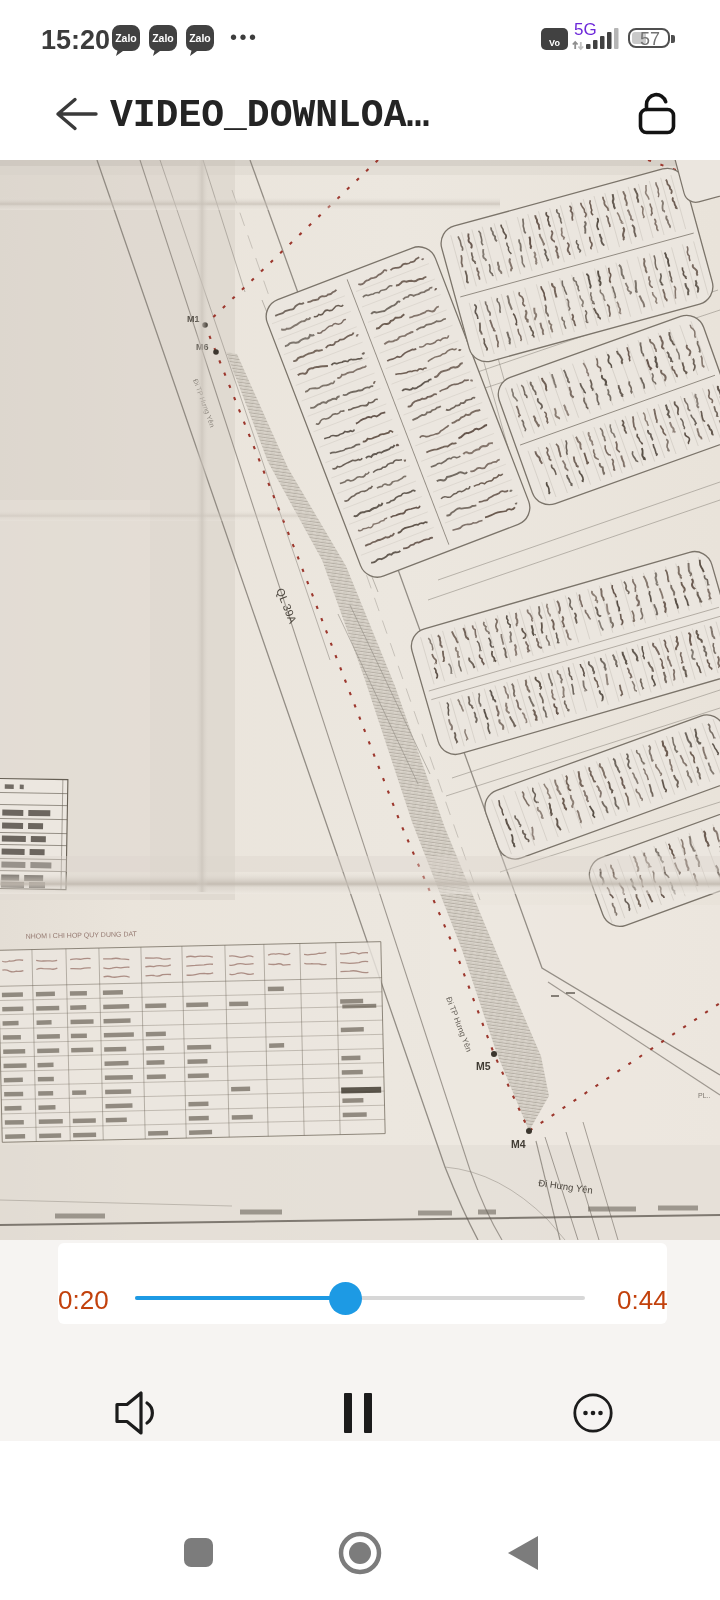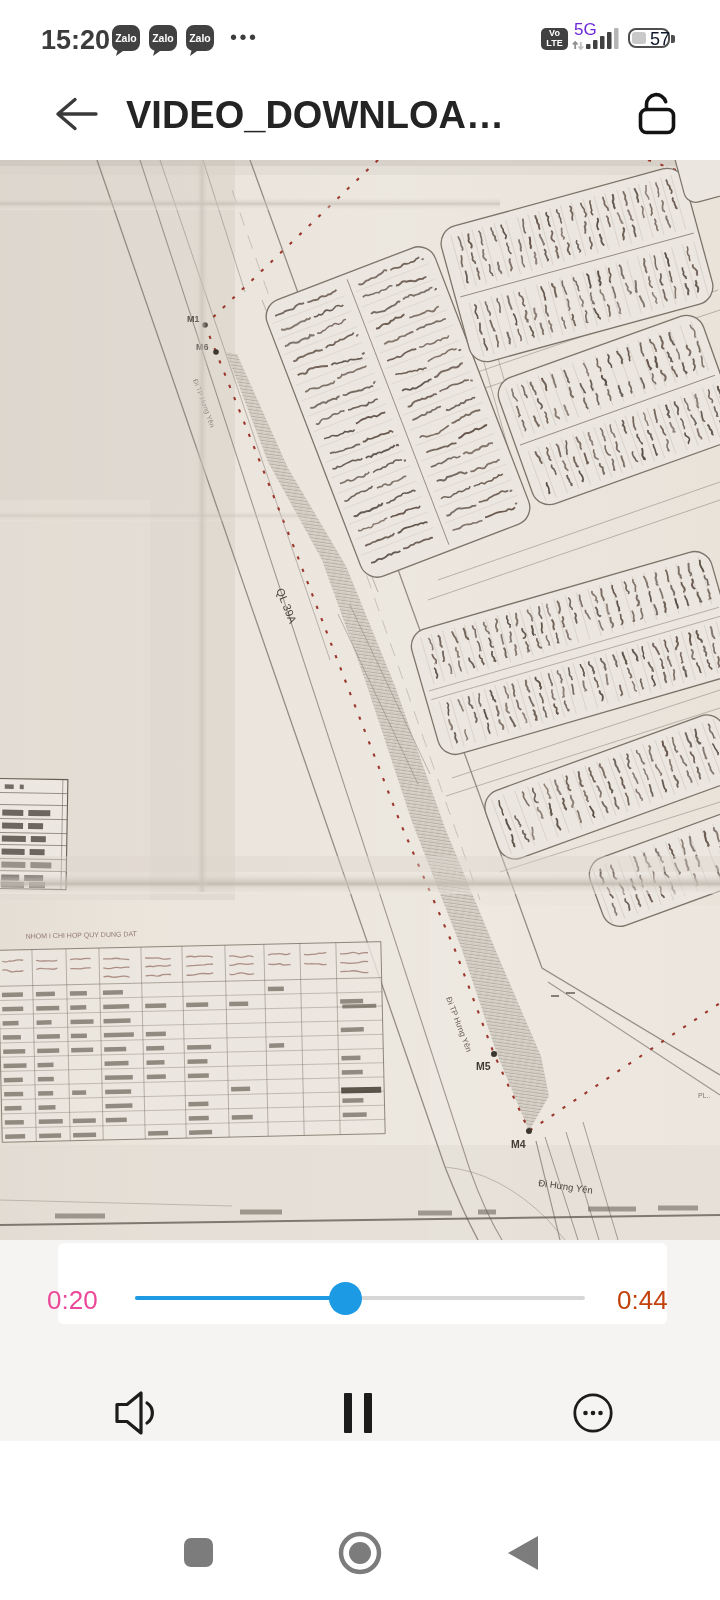--- a/index.html
+++ b/index.html
@@ -22,46 +22,46 @@
   </g>
   <g fill="#ffffff" font-family="Liberation Sans,sans-serif" font-size="10.5" font-weight="bold" text-anchor="middle">
     <text x="16" y="19">Zalo</text>
       <text x="53" y="19">Zalo</text>
       <text x="90" y="19">Zalo</text>
   </g>
 </svg>
 
 <div class="abs" style="left:230px;top:26px;font-size:20px;color:#3d3d3d;letter-spacing:2.5px;">•••</div>
 
-<div class="abs" style="left:541px;top:28px;width:27px;height:22px;background:#414141;border-radius:5px;color:#fff;font-size:9px;font-weight:bold;text-align:center;line-height:1.15;padding-top:0;box-sizing:border-box;">Vo<br>LTE</div>
+<div class="abs" style="left:541px;top:28px;width:27px;height:22px;background:#414141;border-radius:5px;color:#fff;font-size:9px;font-weight:bold;text-align:center;line-height:1.15;padding-top:10px;box-sizing:border-box;">Vo<br>LTE</div>
 
 <div class="abs" style="left:574px;top:20px;font-size:17px;color:#6d28d9;">5G</div>
 
 <svg class="abs" style="left:570px;top:26px;" width="56" height="26" viewBox="0 0 56 26">
   <path d="M5.2 23 V16 M2.8 18.5 L5.2 16 L7.6 18.5" stroke="#8f8f8f" stroke-width="1.8" fill="none"></path>
   <path d="M10.8 16 V23 M8.4 20.5 L10.8 23 L13.2 20.5" stroke="#c0c0c0" stroke-width="1.8" fill="none"></path>
   <rect x="16" y="18" width="4.5" height="5" rx="1" fill="#414141"></rect>
   <rect x="23" y="14" width="4.5" height="9" rx="1" fill="#414141"></rect>
   <rect x="30" y="10" width="4.5" height="13" rx="1" fill="#414141"></rect>
   <rect x="37" y="6" width="4.5" height="17" rx="1" fill="#414141"></rect>
   <rect x="44" y="2" width="4.5" height="21" rx="1" fill="#b5b5b5"></rect>
 </svg>
 
 <div class="abs" style="left:628px;top:28px;width:42px;height:20px;border:2px solid #4f4f4f;border-radius:8px;box-sizing:border-box;background:#fff;"></div>
 <div class="abs" style="left:632px;top:32px;width:14px;height:12px;background:#c9c9c9;border-radius:3px;"></div>
-<div class="abs" style="left:640px;top:29px;width:30px;font-size:18px;color:#0f172a;text-align:right;">57</div>
+<div class="abs" style="left:640px;top:29px;width:30px;font-size:18px;color:#737373;text-align:left;">57</div>
 <div class="abs" style="left:671px;top:35px;width:4px;height:8px;background:#4f4f4f;border-radius:0 2px 2px 0;"></div>
 
 <div class="abs" style="left:0;top:70px;width:720px;height:90px;background:#fff;"></div>
 
 <svg class="abs" style="left:50px;top:96px;" width="52" height="36" viewBox="0 0 52 36">
   <path d="M8 18 H46 M8 18 L25 3.5 M8 18 L25 32.5" stroke="#3a3a3a" stroke-width="3.4" fill="none" stroke-linecap="round" stroke-linejoin="round"></path>
 </svg>
 
-<div class="abs" style="left:126px;top:94px;font-size:38px;font-weight:bold;color:#242424;letter-spacing:0;">VIDEO_DOWNLOA…</div>
+<div class="abs" style="left:110px;top:94px;font-size:38px;font-weight:bold;color:#242424;letter-spacing:0;font-family:Liberation Mono, monospace;">VIDEO_DOWNLOA…</div>
 
 <svg class="abs" style="left:636px;top:90px;" width="42" height="46" viewBox="0 0 42 46">
   <rect x="4.5" y="19.5" width="33" height="23" rx="6" stroke="#131313" stroke-width="3.6" fill="none"></rect>
   <path d="M10.5 19.5 V14.5 a9.8 9.8 0 0 1 19.2 -2.8" stroke="#131313" stroke-width="3.6" fill="none" stroke-linecap="round"></path>
 </svg>
 
 <svg id="map" class="abs" style="left:0;top:160px;filter:blur(0.5px);" width="720" height="1080" viewBox="0 0 720 1080">
 <defs>
 <linearGradient id="paperg" x1="0" y1="0" x2="1" y2="0">
  <stop offset="0" stop-color="#e4ded5"></stop>
@@ -879,21 +879,21 @@
 <rect x="0" y="712" width="720" height="22" fill="url(#foldh)" opacity="0.95"></rect>
 <rect x="0" y="696" width="720" height="16" fill="#dbd5cd" opacity="0.4"></rect>
 
 <rect x="196" y="0" width="12" height="732" fill="url(#foldv)" opacity="0.85"></rect>
 </svg>
 
 <div class="abs" style="left:0;top:1240px;width:720px;height:201px;background:#f6f4f2;"></div>
 
 <div class="abs" style="left:58px;top:1243px;width:609px;height:81px;background:#fff;border-radius:6px;"></div>
 
-<div class="abs" style="left:47px;top:1285px;font-size:26px;color:#ec4899;">0:20</div>
+<div class="abs" style="left:58px;top:1285px;font-size:26px;color:#c2410c;">0:20</div>
 
 <div class="abs" style="left:617px;top:1285px;font-size:26px;color:#c2410c;">0:44</div>
 
 <div class="abs" style="left:135px;top:1296px;width:450px;height:4px;background:#d7d7d7;border-radius:2px;"></div>
 <div class="abs" style="left:135px;top:1296px;width:210px;height:4px;background:#1d9ae4;border-radius:2px;"></div>
 
 <div class="abs" style="left:329px;top:1282px;width:33px;height:33px;background:#1d9ae4;border-radius:50%;"></div>
 
 <svg class="abs" style="left:110px;top:1390px;" width="50" height="46" viewBox="0 0 50 46">
   <path d="M7 14.5 h10 l14 -11.5 v40 l-14 -11.5 h-10 z" stroke="#1c1c1c" stroke-width="3.2" fill="none" stroke-linejoin="round"></path>

